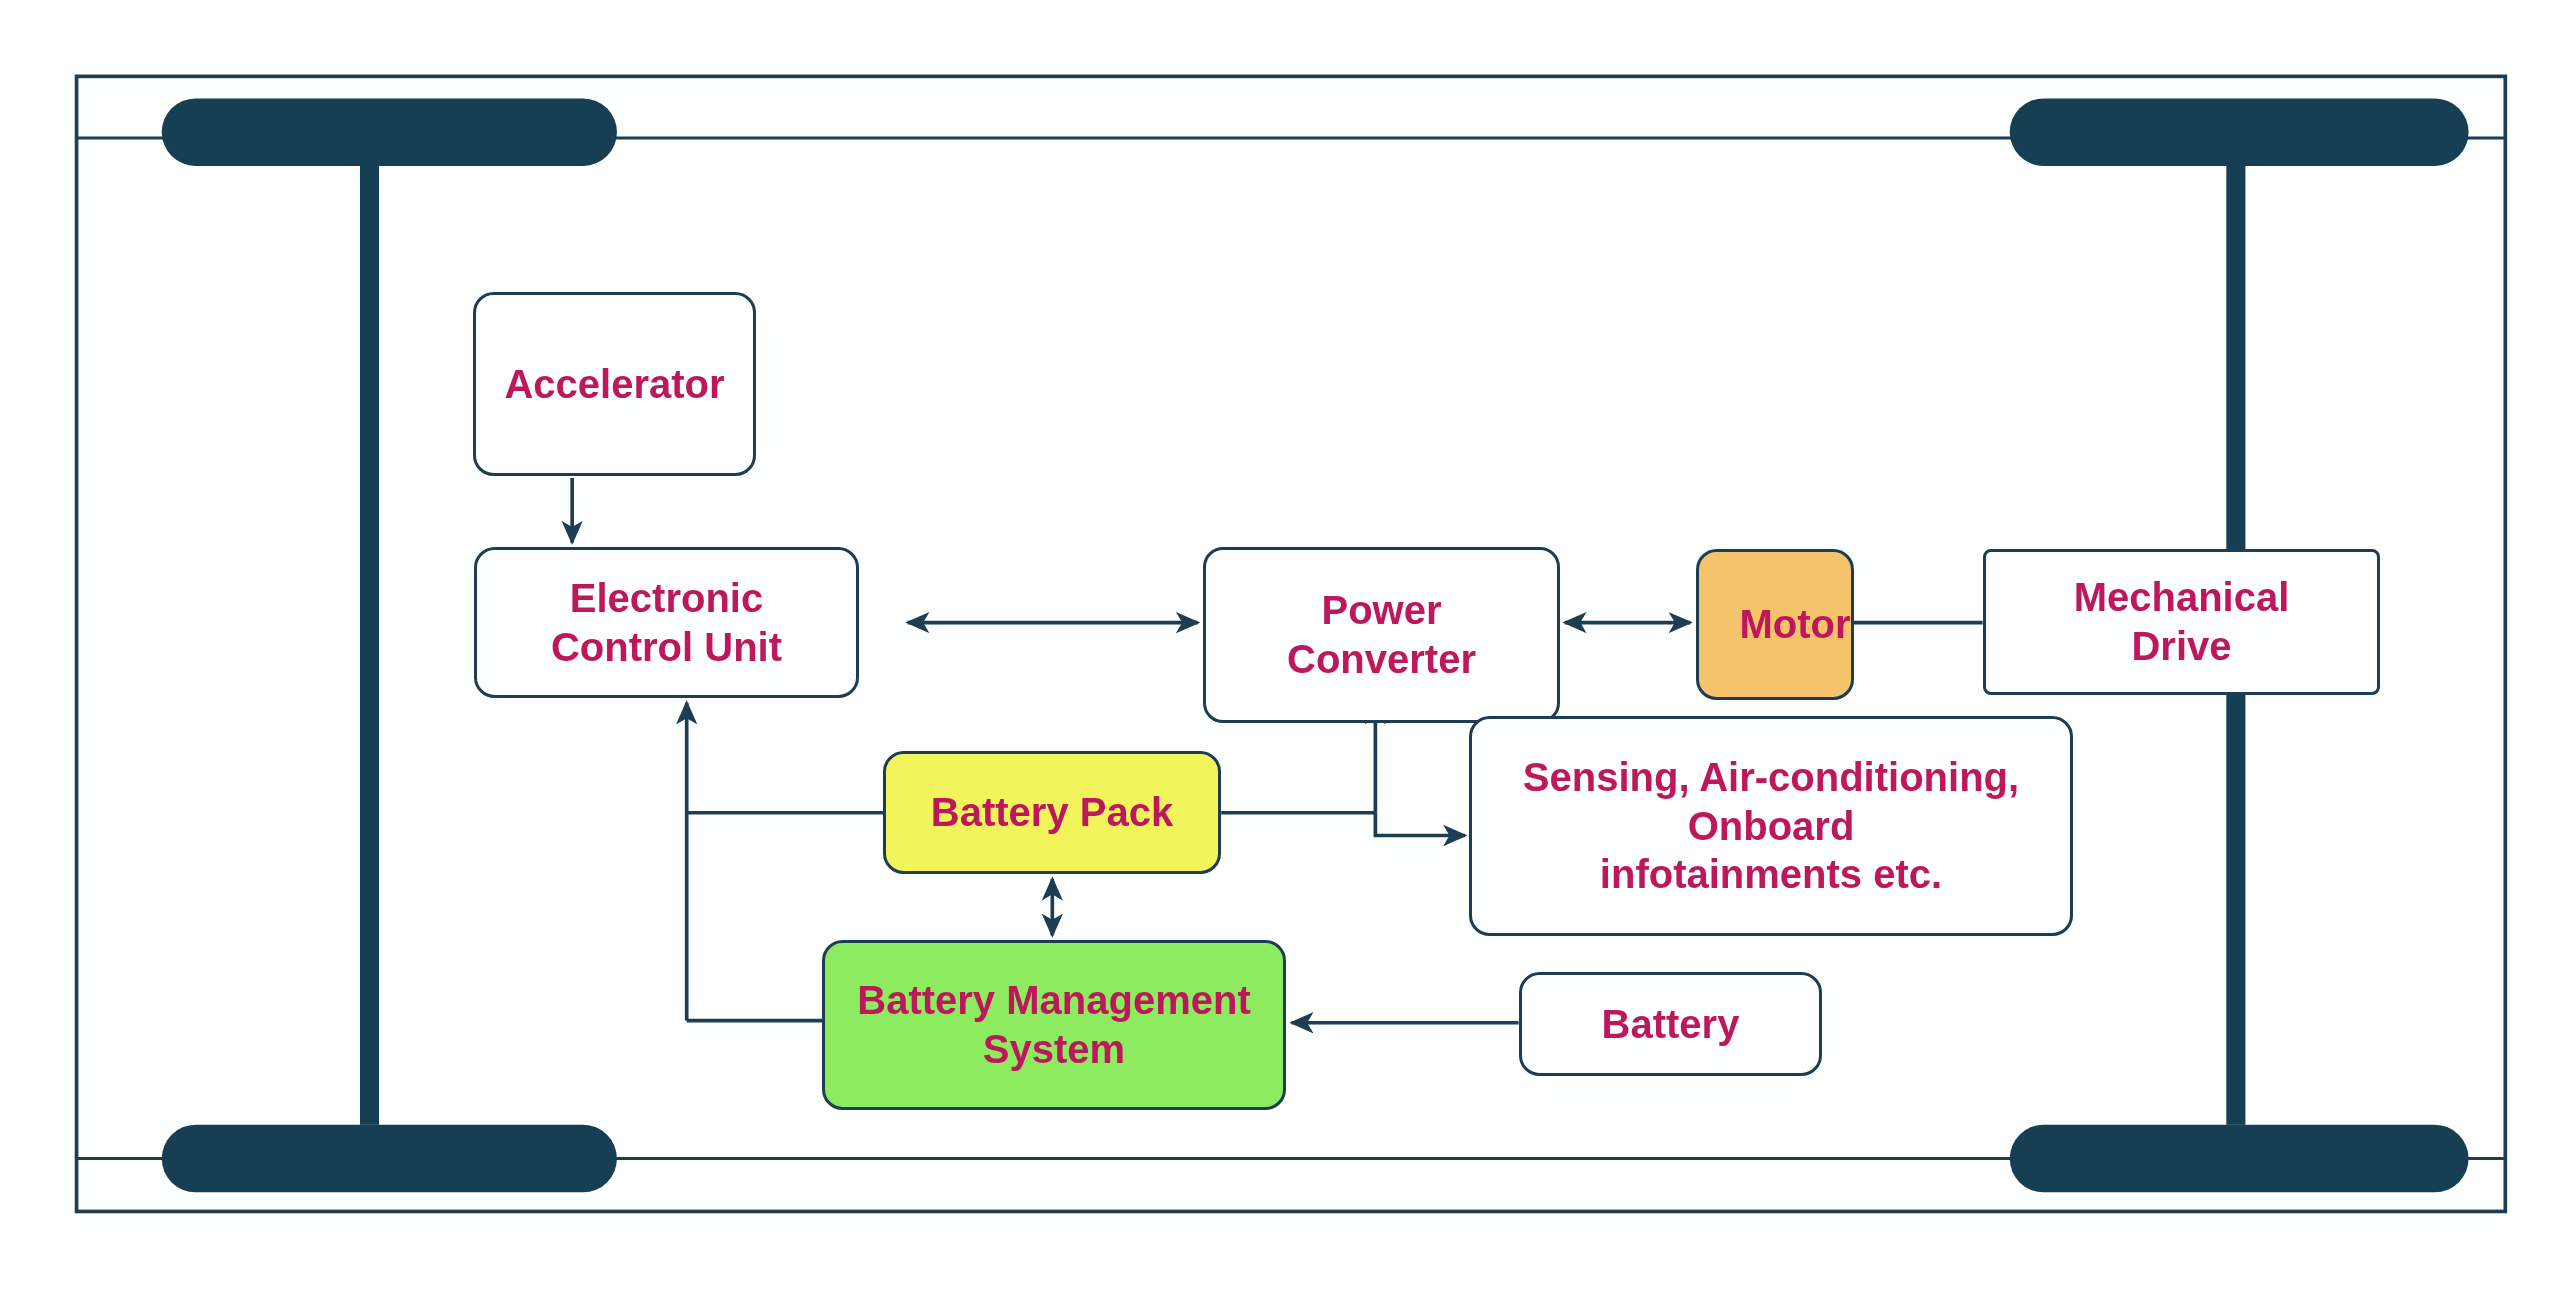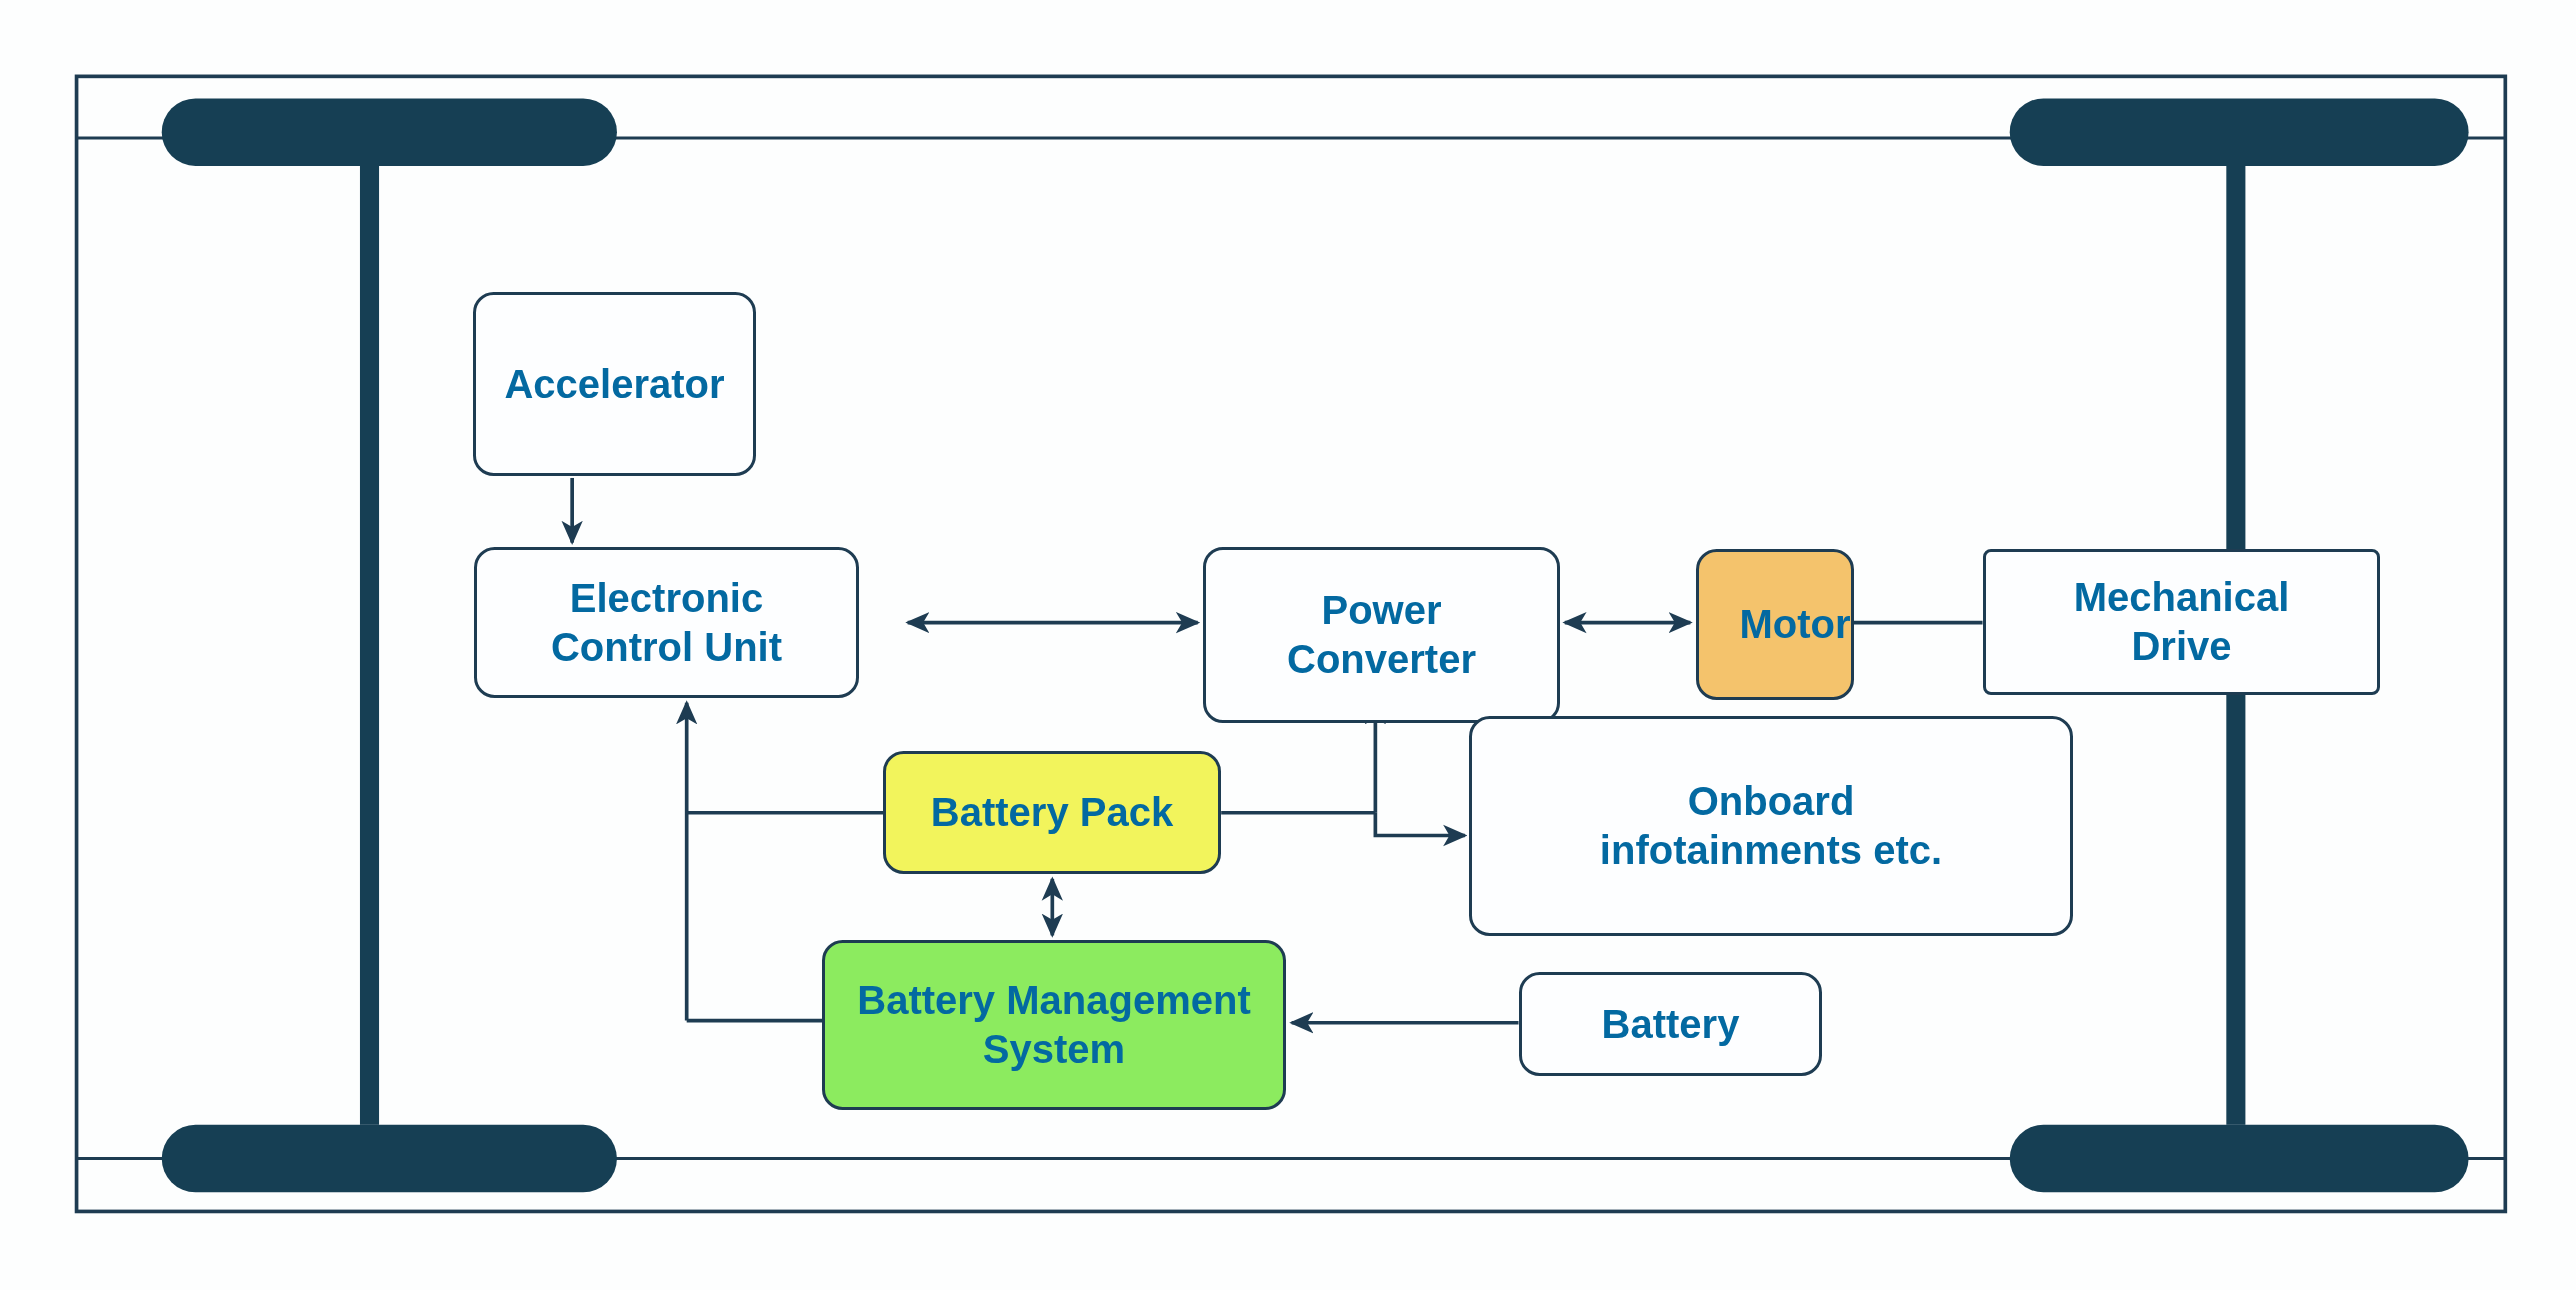--- a/index.html
+++ b/index.html
@@ -26,21 +26,21 @@
   .node {
     position: absolute;
     box-sizing: border-box;
     border: 3.7px solid #1e3c52;
     border-radius: 20.6px;
     background: #fdfeff;
     display: flex;
     align-items: center;
     justify-content: center;
     text-align: center;
-    color: #0369a1;
+    color: #be185d;
     font-weight: bold;
     font-size: 40px;
     line-height: 1.22;
   }
   .node .line { display: block; }
 
   
   #node-accelerator      { left: 473px;  top: 292px;  width: 283px; height: 184px; }
   #node-ecu              { left: 474px;  top: 547px;  width: 385px; height: 151px; }
   #node-power-converter  { left: 1203px; top: 547px;  width: 357px; height: 176px; border-radius: 20px; }
@@ -129,20 +129,21 @@
   </div>
 
   <div class="node" id="node-battery-pack" style="background-color: rgb(242, 244, 92); justify-content: center;">
     <div>
       <span class="line">Battery Pack</span>
     </div>
   </div>
 
   <div class="node" id="node-sensing" style="background-color: rgb(253, 254, 255);">
     <div>
+      <span class="line">Sensing, Air-conditioning,</span>
       <span class="line">Onboard</span>
       <span class="line">infotainments etc.</span>
     </div>
   </div>
 
   <div class="node" id="node-bms" style="background-color: rgb(140, 235, 95);">
     <div>
       <span class="line">Battery Management</span>
       <span class="line">System</span>
     </div>

